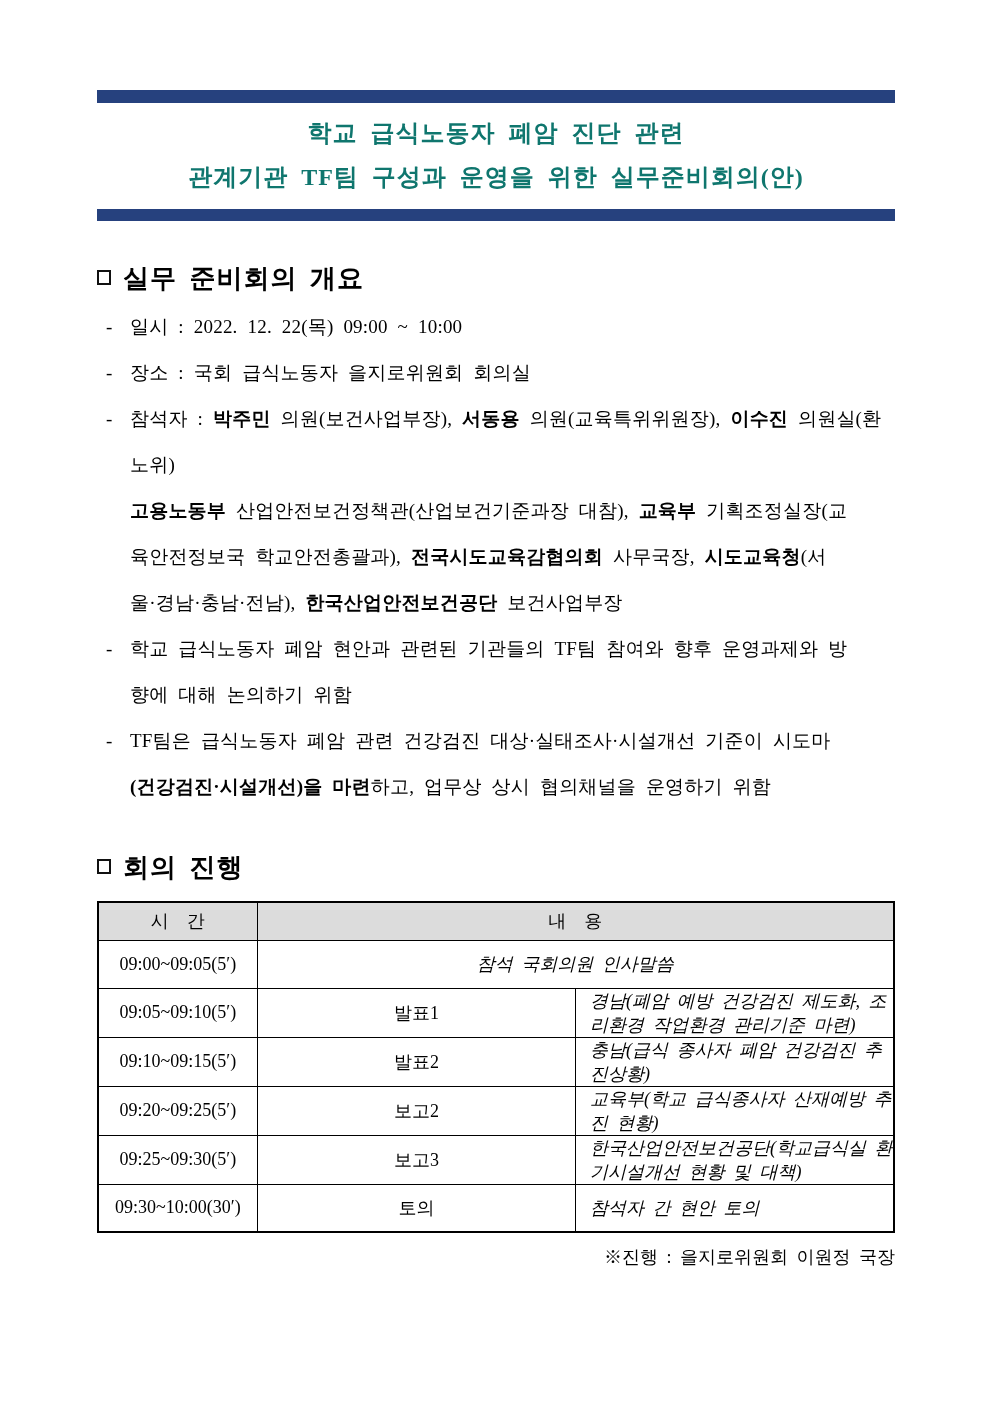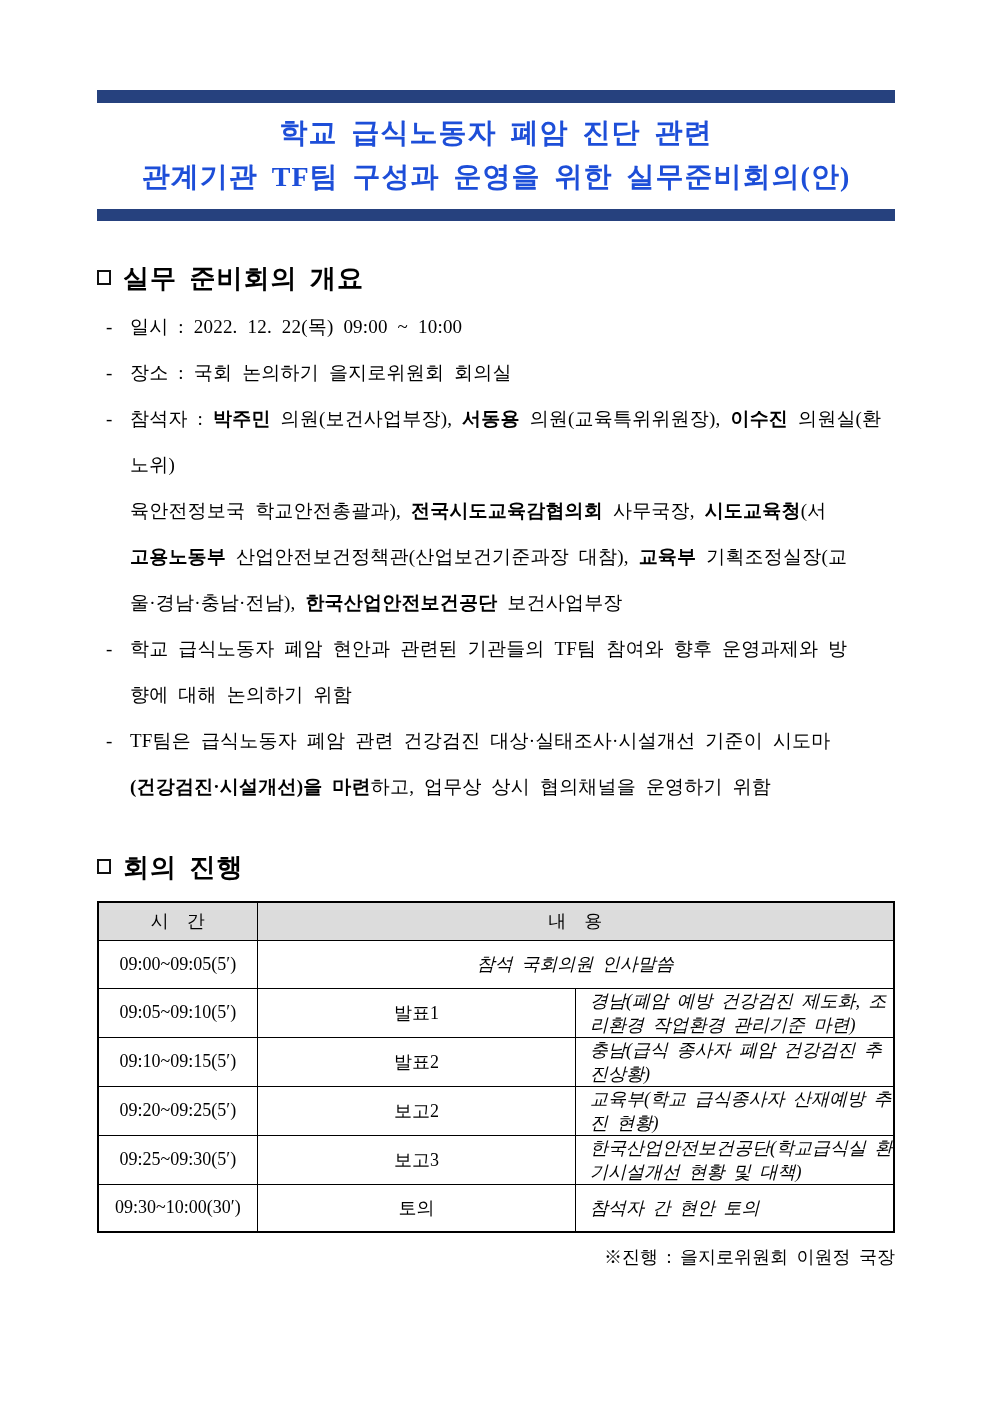--- a/index.html
+++ b/index.html
@@ -19,26 +19,26 @@
   }
 
   
   .title-block {
     border-top: 13px solid #26417E;
     border-bottom: 12px solid #26417E;
     padding: 8px 0 10px 0;
     text-align: center;
   }
   .title-line {
-    font-size: 28px;
+    font-size: 24px;
     font-weight: bold;
     line-height: 44px;
     letter-spacing: 1px;
     word-spacing: 6px;
-    color: #1d4ed8;
+    color: #0f766e;
   }
 
   
   .section-heading {
     margin-top: 40px;
     font-size: 26px;
     font-weight: bold;
     letter-spacing: 1px;
     word-spacing: 5px;
     color: #000;
@@ -126,29 +126,29 @@
   <div class="overview-list">
     <div class="overview-item">
       <span class="dash">-</span>
       <div>
           <div class="t-line"><span>일시 : 2022. 12. 22(목) 09:00 ~ 10:00</span></div>
         </div>
     </div>
     <div class="overview-item">
       <span class="dash">-</span>
       <div>
-          <div class="t-line"><span>장소 : 국회 논의하기 을지로위원회 회의실</span></div>
+          <div class="t-line"><span>장소 : 국회 급식노동자 을지로위원회 회의실</span></div>
         </div>
     </div>
     <div class="overview-item">
       <span class="dash">-</span>
       <div>
           <div class="t-line"><span>참석자 : </span><span class="b">박주민</span><span> 의원(보건사업부장), </span><span class="b">서동용</span><span> 의원(교육특위위원장), </span><span class="b">이수진</span><span> 의원실(환노위)</span></div>
+          <div class="t-line"><span class="b">고용노동부</span><span> 산업안전보건정책관(산업보건기준과장 대참), </span><span class="b">교육부</span><span> 기획조정실장(교</span></div>
           <div class="t-line"><span>육안전정보국 학교안전총괄과), </span><span class="b">전국시도교육감협의회</span><span> 사무국장, </span><span class="b">시도교육청</span><span>(서</span></div>
-          <div class="t-line"><span class="b">고용노동부</span><span> 산업안전보건정책관(산업보건기준과장 대참), </span><span class="b">교육부</span><span> 기획조정실장(교</span></div>
           <div class="t-line"><span>울·경남·충남·전남), </span><span class="b">한국산업안전보건공단</span><span> 보건사업부장</span></div>
         </div>
     </div>
     <div class="overview-item">
       <span class="dash">-</span>
       <div>
           <div class="t-line"><span>학교 급식노동자 폐암 현안과 관련된 기관들의 TF팀 참여와 향후 운영과제와 방</span></div>
           <div class="t-line"><span>향에 대해 논의하기 위함</span></div>
         </div>
     </div>

